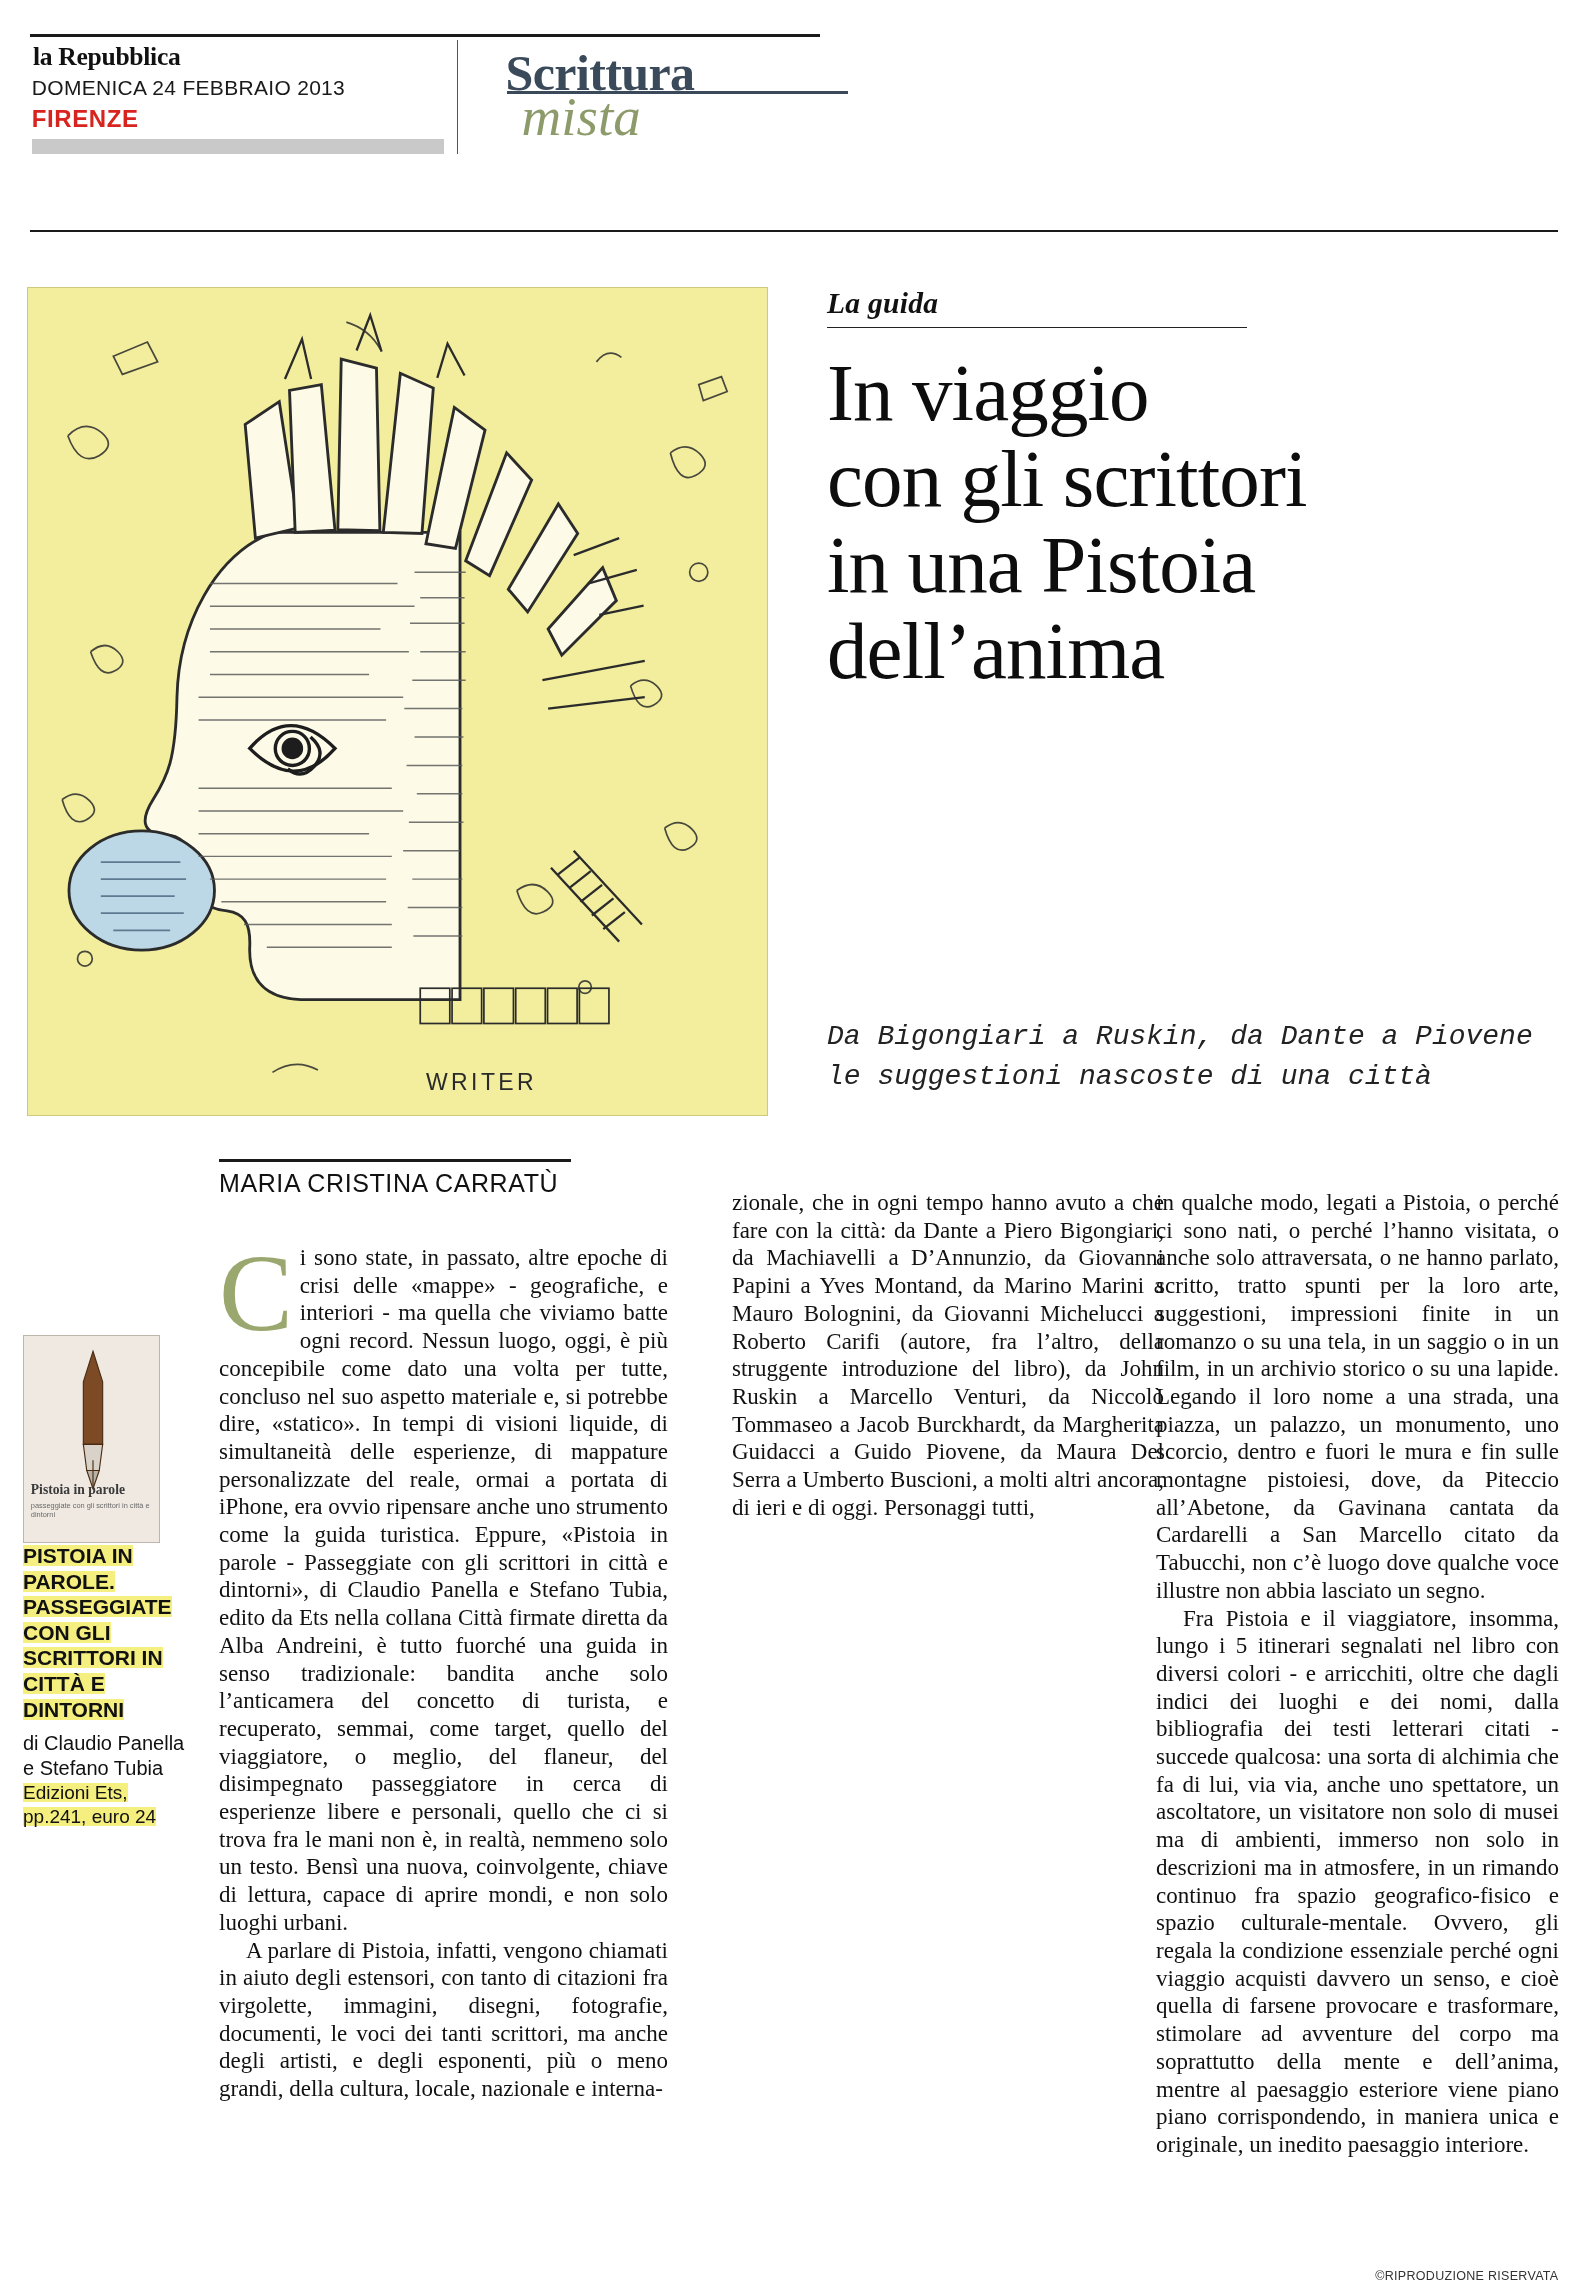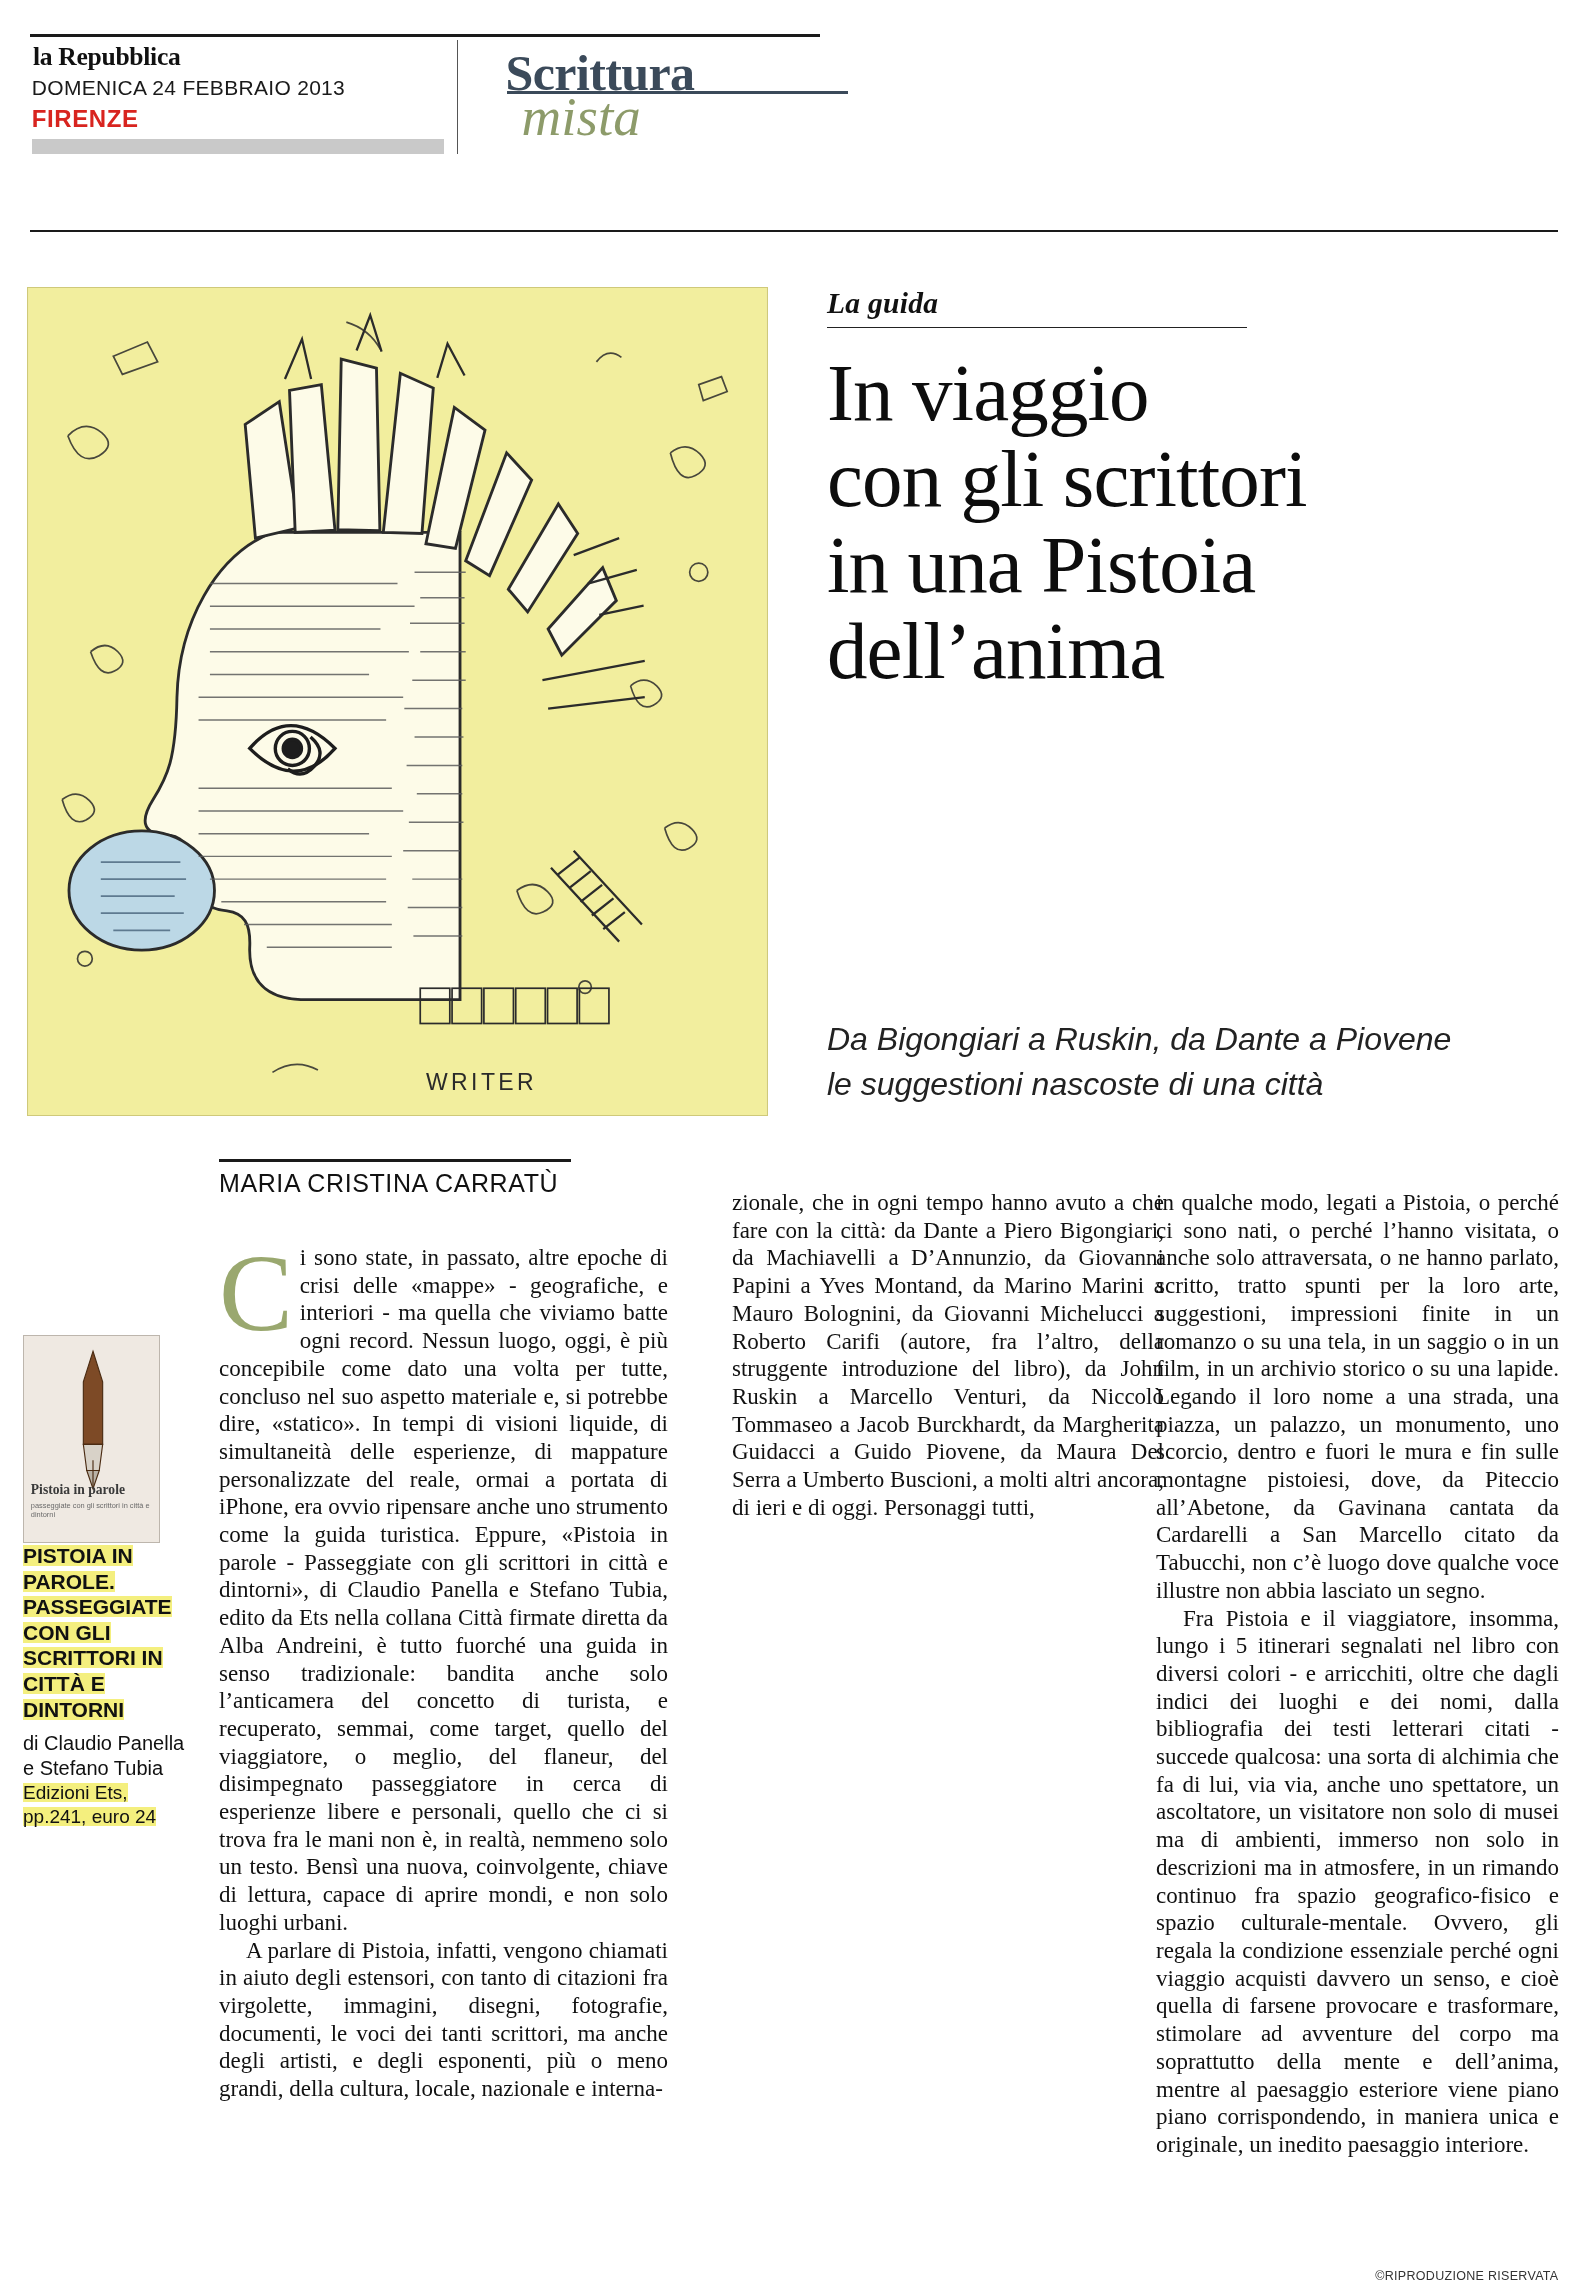--- a/index.html
+++ b/index.html
@@ -177,23 +177,23 @@
     line-height: 1.06;
     color: #0d0d0d;
     letter-spacing: -0.9px;
   }
   .headline div { white-space: nowrap; }
   .standfirst {
     position: absolute;
     left: 827px;
     top: 1017px;
     width: 739px;
-    font-family: Liberation Sans, sans-serif;
+    font-family: Liberation Mono, monospace;
     font-style: italic;
-    font-size: 32px;
+    font-size: 28px;
     line-height: 1.42;
     color: #222;
   }
 
   
   .byline-wrap {
     position: absolute;
     left: 219px;
     top: 1159px;
     width: 449px;

